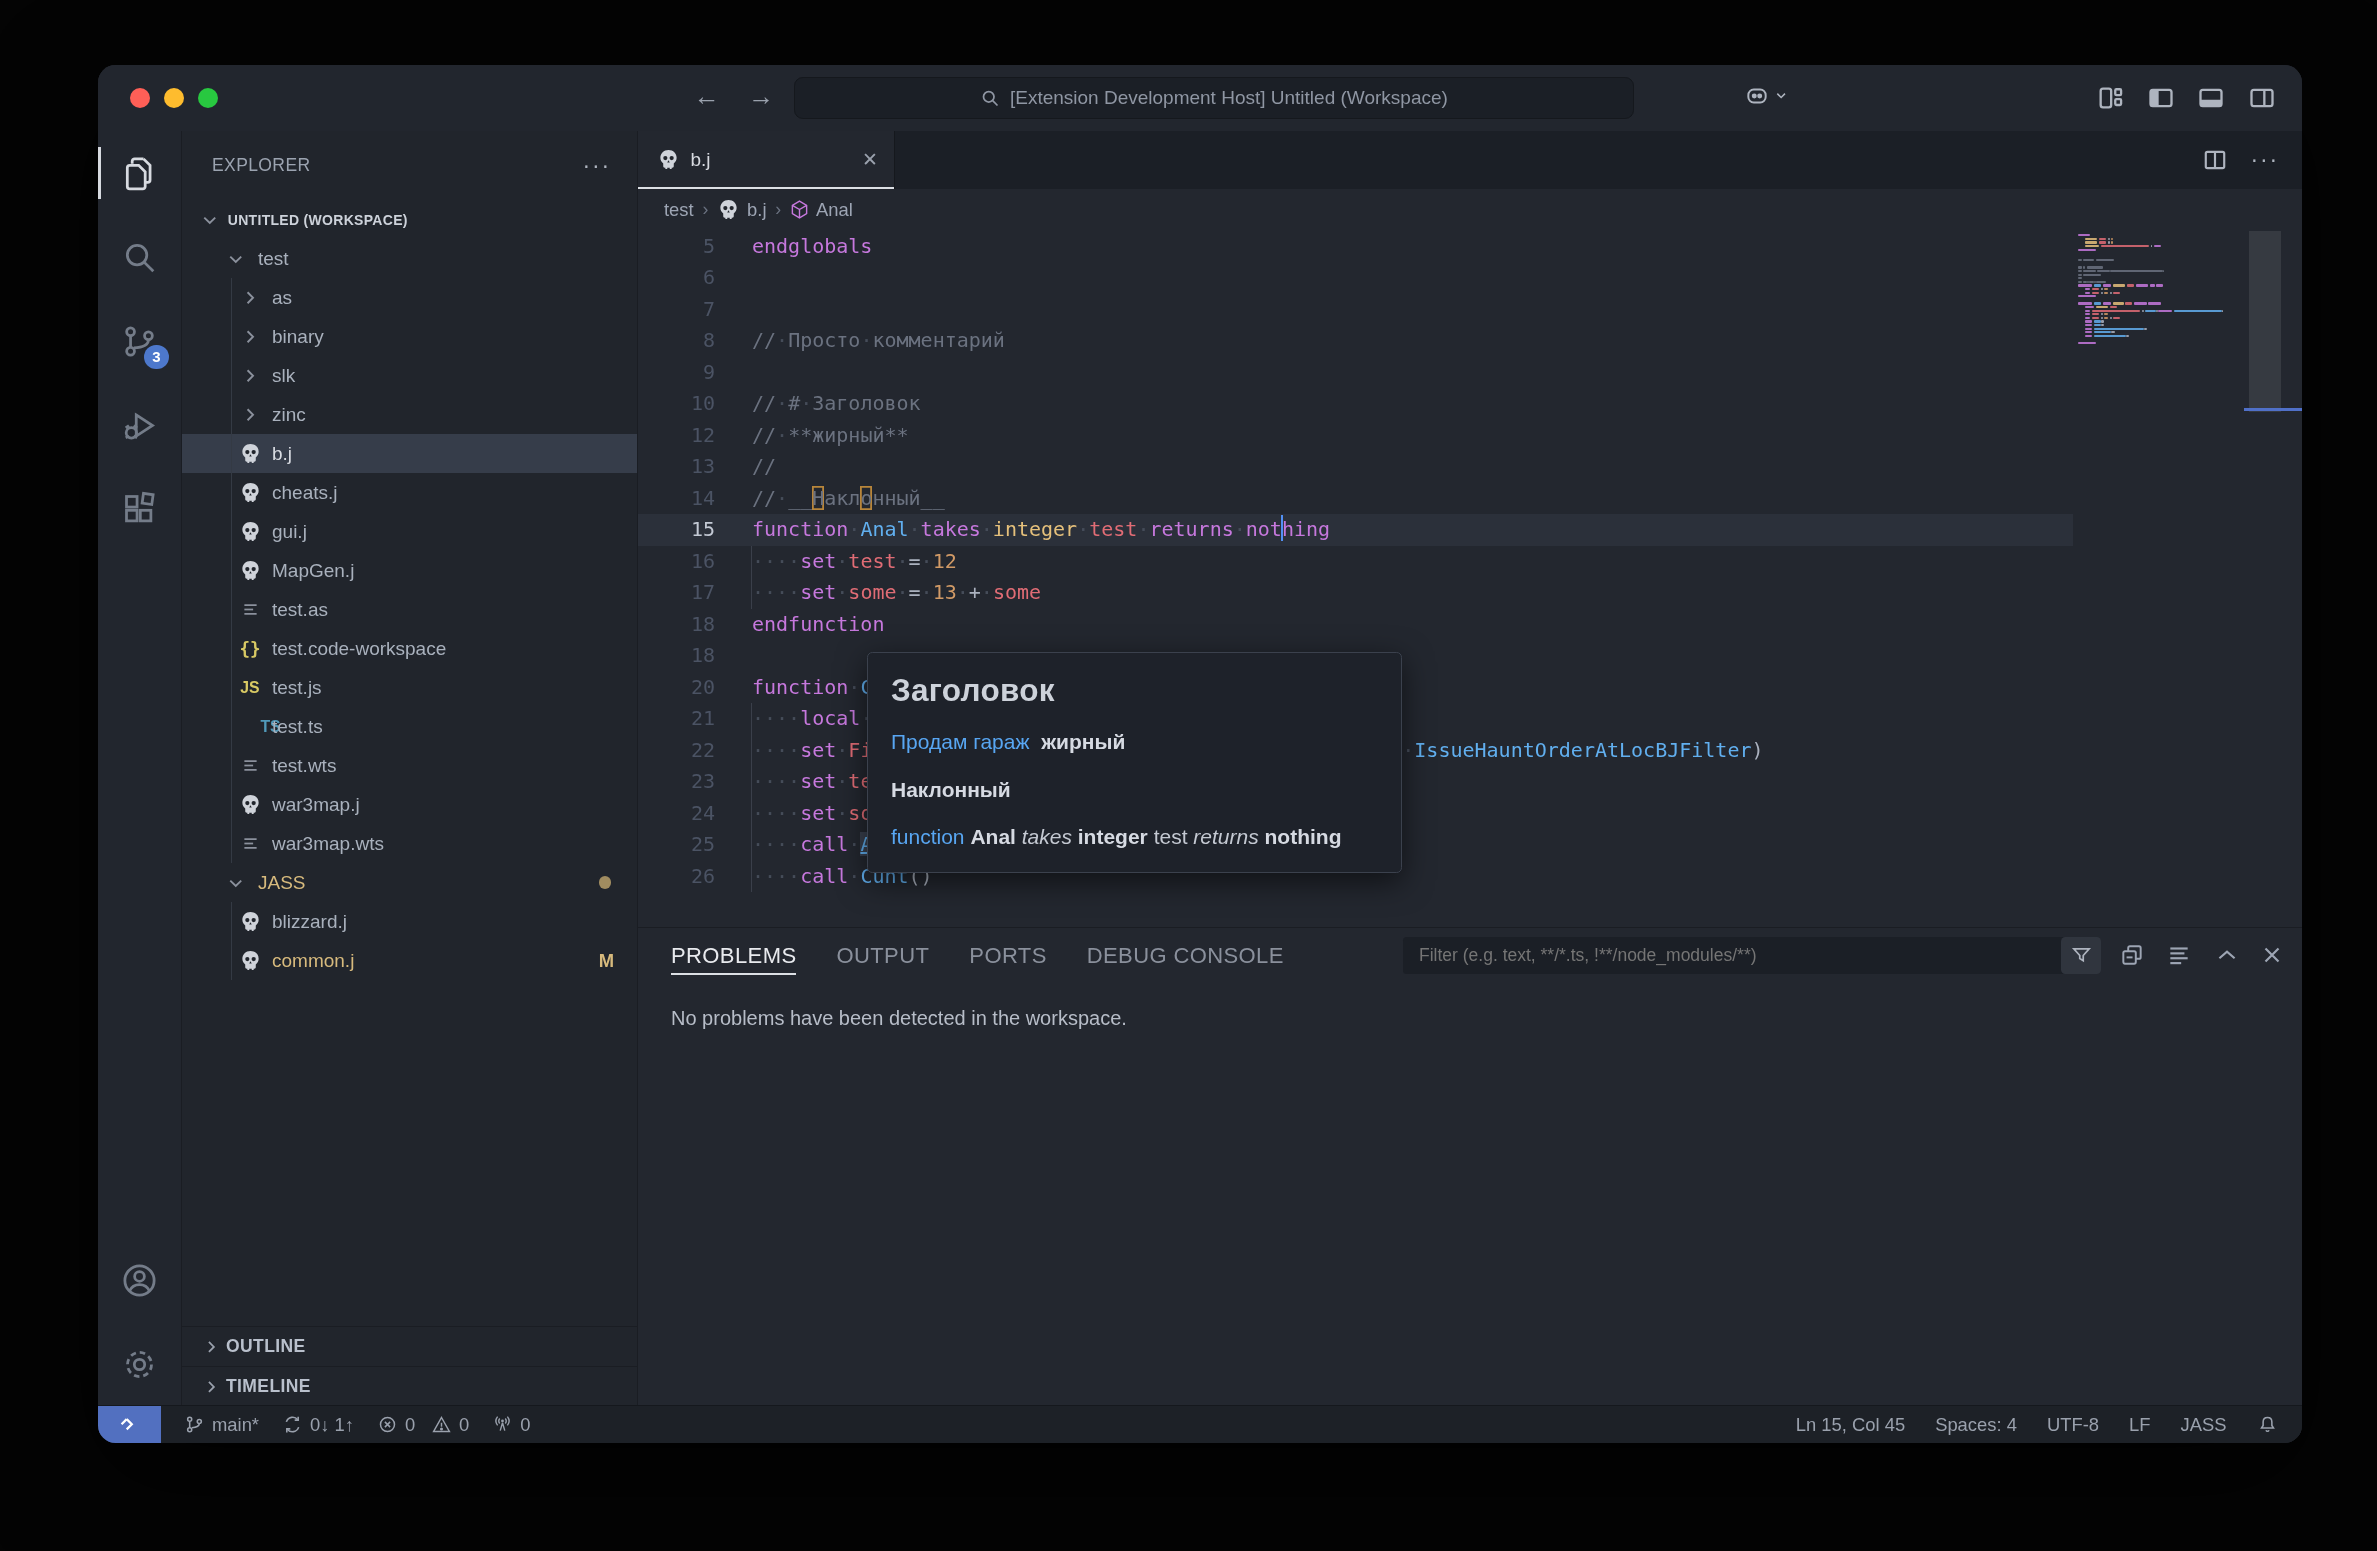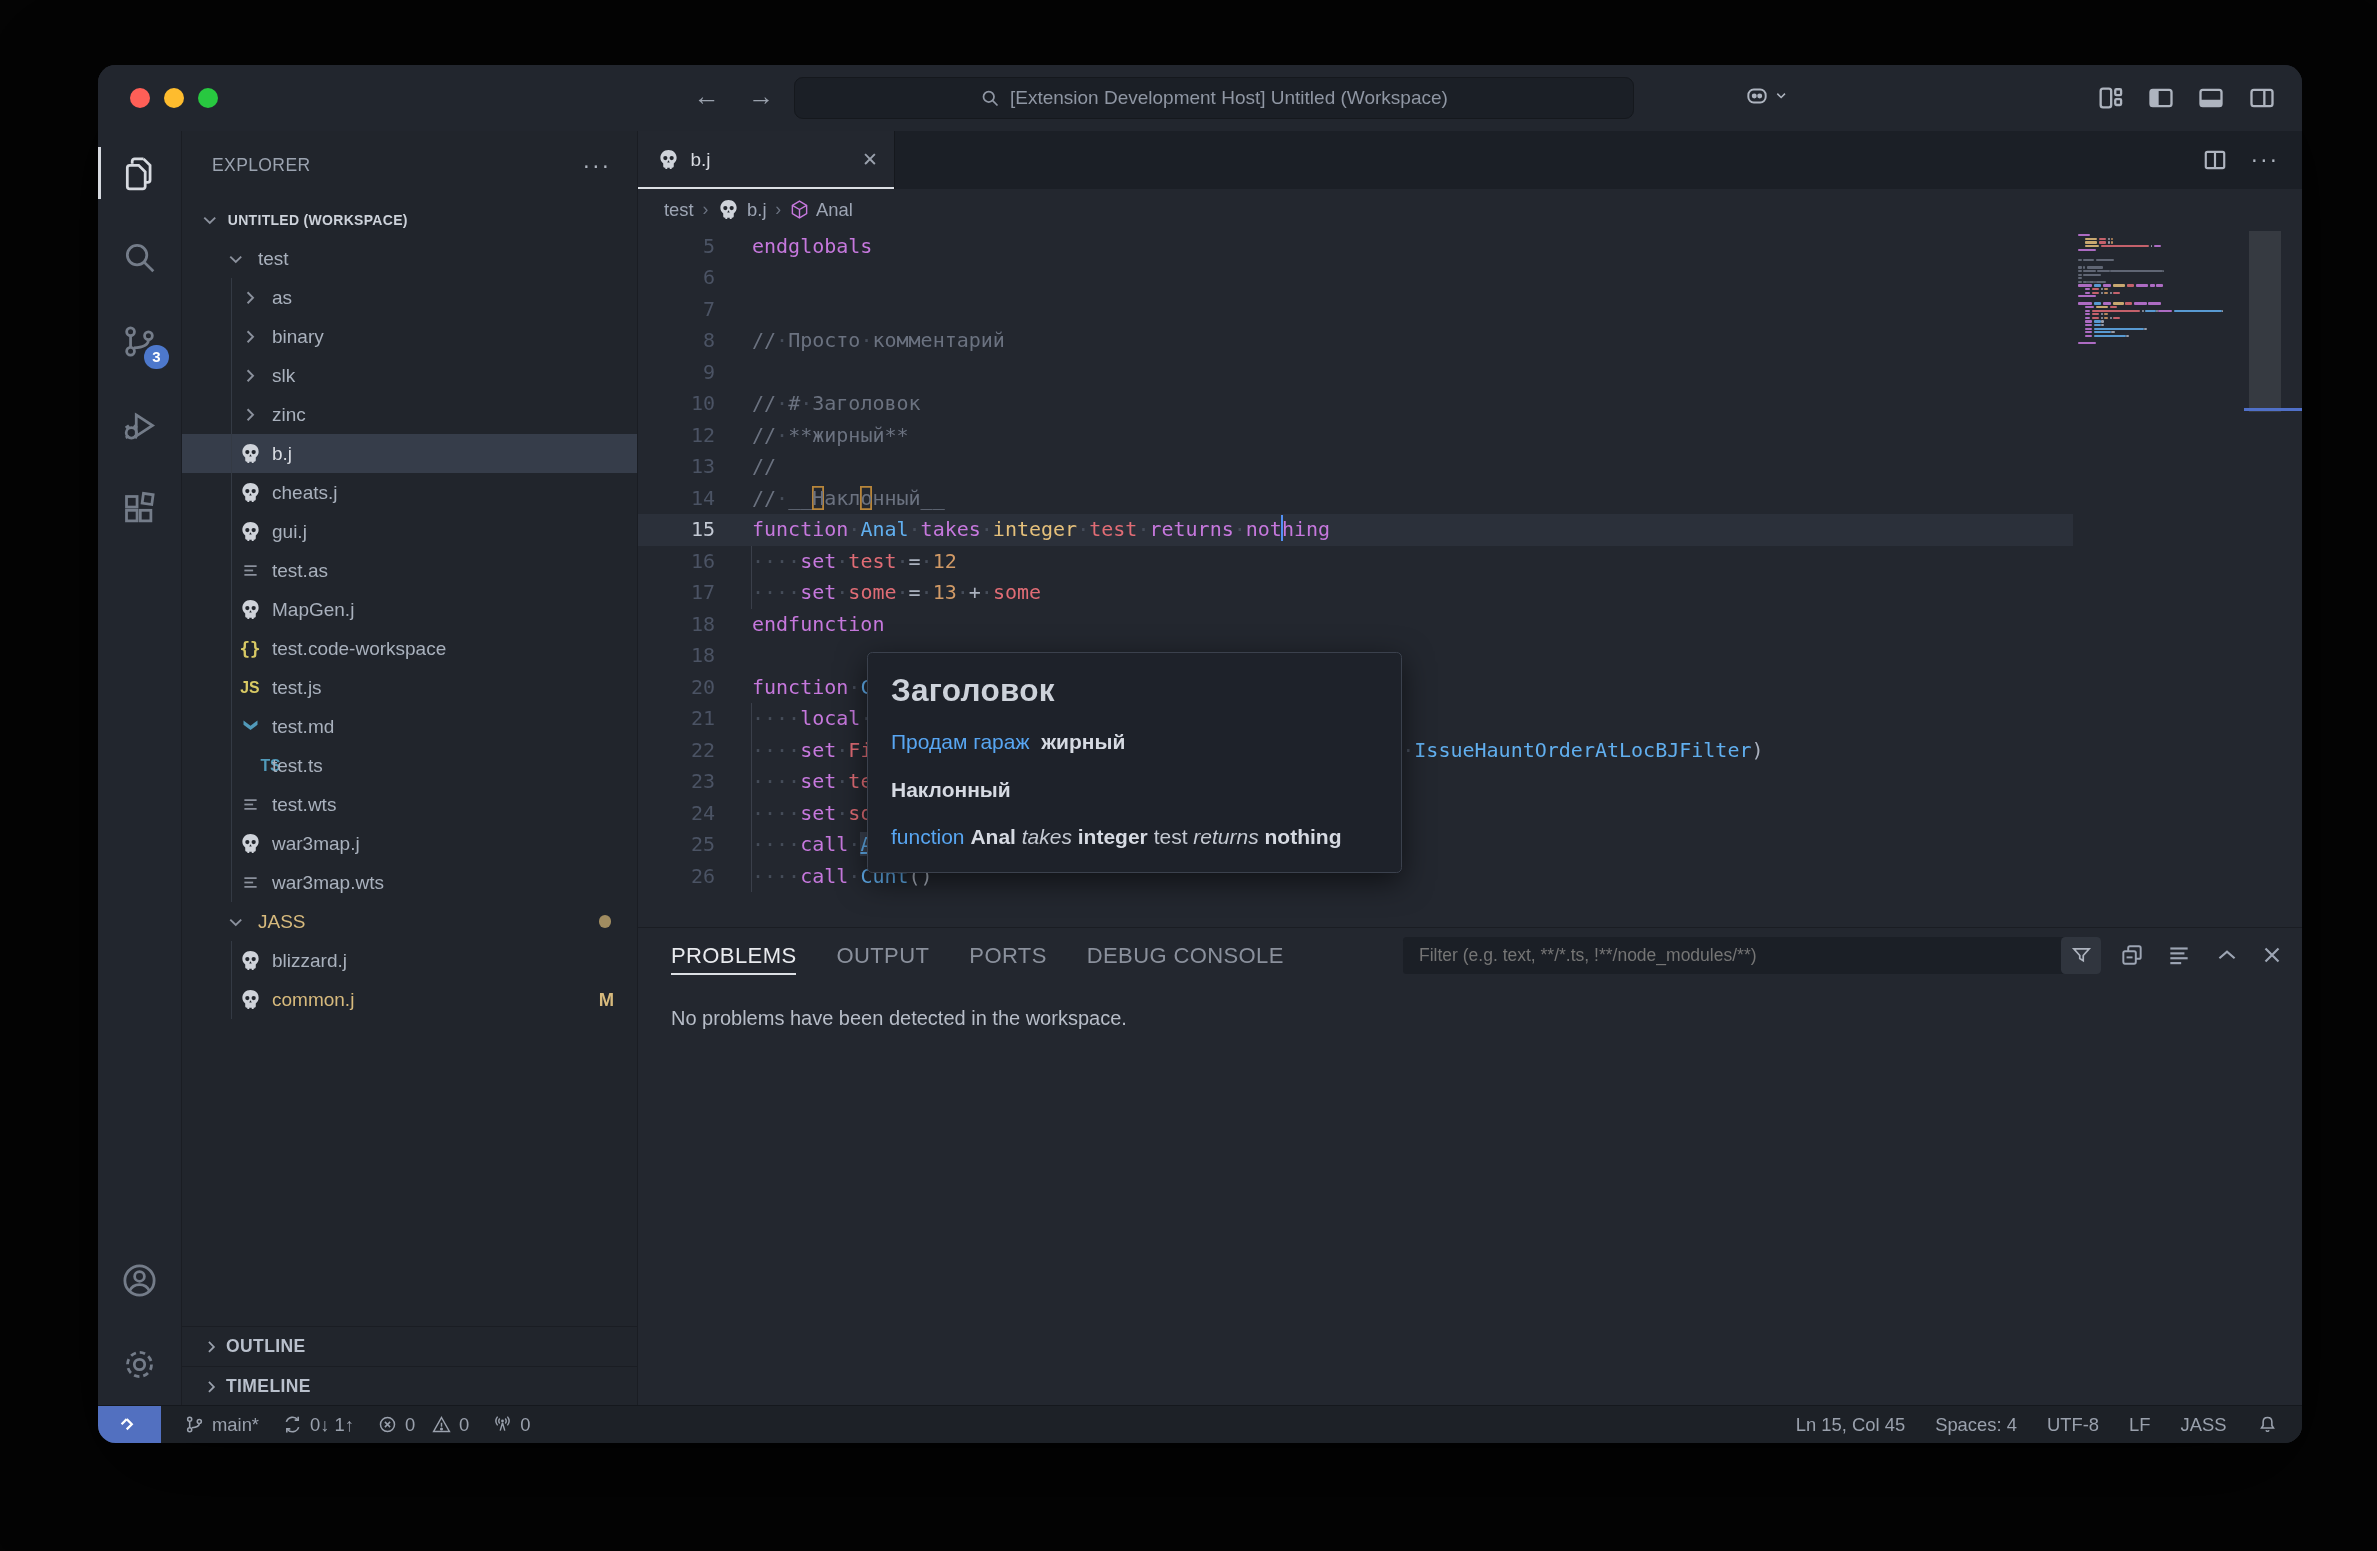--- a/index.html
+++ b/index.html
@@ -322,62 +322,53 @@
                 <circle cx="8.7" cy="10.5" r="2.2" fill="#21252c"></circle>
                 <circle cx="15.3" cy="10.5" r="2.2" fill="#21252c"></circle>
                 <path d="M12 12.8l1.3 2.4h-2.6z" fill="#21252c"></path>
               </svg>
             </span>
             <span class="lbl">gui.j</span>
           </div>
           <div class="tree-row" style="padding-left: 53px;">
             <span class="guide"></span>
             <span class="slot">
-              <svg width="21" height="21" viewBox="0 0 24 24" fill="none" stroke="#8b919d" stroke-width="2">
-                <line x1="5" y1="7" x2="19" y2="7"></line>
-                <line x1="5" y1="12" x2="15" y2="12"></line>
-                <line x1="5" y1="17" x2="19" y2="17"></line>
-              </svg>
-            </span>
-            <span class="lbl">test.as</span>
-          </div>
-          <div class="tree-row" style="padding-left: 53px;">
-            <span class="guide"></span>
-            <span class="slot">
               <svg width="23" height="23" viewBox="0 0 24 24">
                 <path fill="#cfd3da" d="M12 2C7 2 3.5 5.6 3.5 10.2c0 2.6 1.2 4.6 3 5.9V19c0 .8.6 1.5 1.4 1.5h.8V22h2v-1.5h2.6V22h2v-1.5h.8c.8 0 1.4-.7 1.4-1.5v-2.9c1.8-1.3 3-3.3 3-5.9C20.5 5.6 17 2 12 2z"></path>
                 <circle cx="8.7" cy="10.5" r="2.2" fill="#21252c"></circle>
                 <circle cx="15.3" cy="10.5" r="2.2" fill="#21252c"></circle>
                 <path d="M12 12.8l1.3 2.4h-2.6z" fill="#21252c"></path>
               </svg>
             </span>
             <span class="lbl">MapGen.j</span>
           </div>
           <div class="tree-row" style="padding-left: 53px;">
             <span class="guide"></span>
             <span class="slot">
+              <svg width="21" height="21" viewBox="0 0 24 24" fill="none" stroke="#8b919d" stroke-width="2">
+                <line x1="5" y1="7" x2="19" y2="7"></line>
+                <line x1="5" y1="12" x2="15" y2="12"></line>
+                <line x1="5" y1="17" x2="19" y2="17"></line>
+              </svg>
+            </span>
+            <span class="lbl">test.as</span>
+          </div>
+          <div class="tree-row" style="padding-left: 53px;">
+            <span class="guide"></span>
+            <span class="slot">
               <span style="color:#d8c964;font-weight:bold;font-size:17.5px;font-family:'DejaVu Sans Mono',monospace;">{}</span>
             </span>
             <span class="lbl">test.code-workspace</span>
           </div>
           <div class="tree-row" style="padding-left: 53px;">
             <span class="guide"></span>
             <span class="slot">
               <span style="color:#d8c964;font-weight:bold;font-size:15.8px;">JS</span>
             </span>
             <span class="lbl">test.js</span>
-          </div>
-          <div class="tree-row" style="padding-left: 53px;">
-            <span class="guide"></span>
-            <span class="slot">
-              <svg width="21" height="21" viewBox="0 0 24 24">
-                <path fill="#519aba" d="M4 5l8 6 8-6v5l-8 6-8-6z"></path>
-              </svg>
-            </span>
-            <span class="lbl">test.md</span>
           </div>
           <div class="tree-row" style="padding-left: 53px;">
             <span class="guide"></span>
             <span class="slot">
               <span style="color:#519aba;font-weight:bold;font-size:15.8px;margin-left:41px;">TS</span>
             </span>
             <span class="lbl">test.ts</span>
           </div>
           <div class="tree-row" style="padding-left: 53px;">
             <span class="guide"></span>

